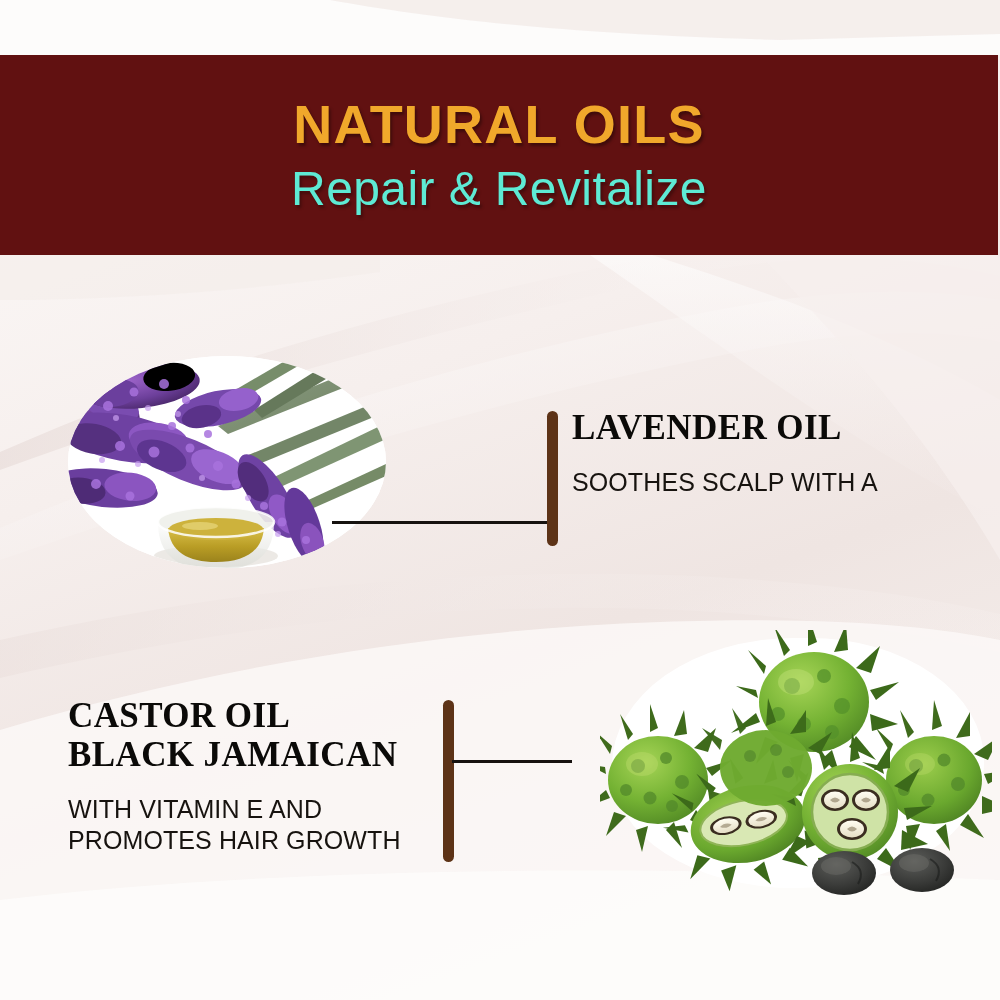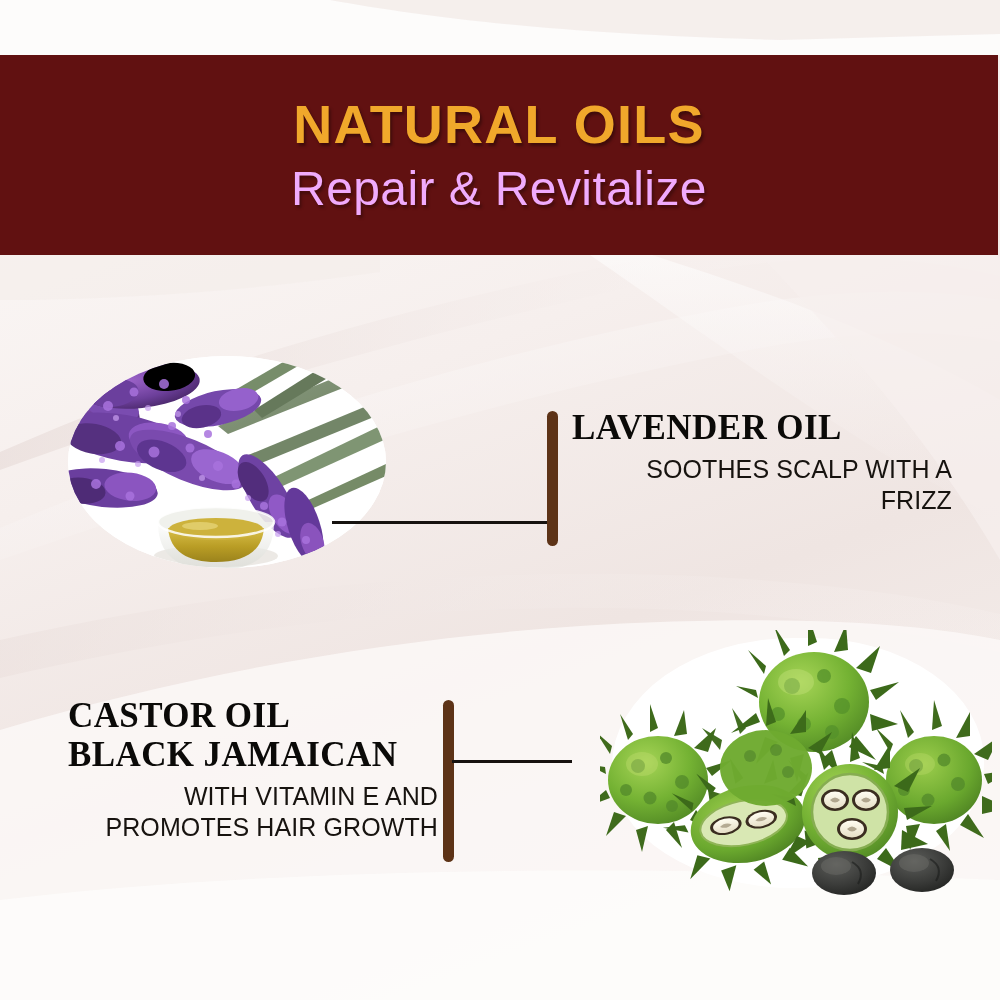--- a/index.html
+++ b/index.html
@@ -44,21 +44,21 @@
     color: #f0a82b;
     font-family: "Liberation Sans", sans-serif;
     font-size: 54px;
     font-weight: bold;
     letter-spacing: 1.2px;
     line-height: 1;
     text-shadow: 2px 3px 3px rgba(0,0,0,0.35);
     margin-bottom: 14px;
   }
   .header-subtitle {
-    color: #f0abfc;
+    color: #5eead4;
     font-family: "Liberation Sans", sans-serif;
     font-size: 48px;
     font-weight: normal;
     line-height: 1;
     letter-spacing: 0.4px;
     text-shadow: 2px 3px 3px rgba(0,0,0,0.3);
   }
 
   
   .ingredient { position: absolute; z-index: 6; }
@@ -70,22 +70,21 @@
     font-size: 35px;
     line-height: 1.12;
     letter-spacing: 0.4px;
   }
   .ing-desc {
     font-family: "Liberation Sans", sans-serif;
     color: #17130f;
     font-size: 25px;
     line-height: 1.22;
     letter-spacing: 0.1px;
-    margin-top: 7px;
-    text-align: right;
+    margin-top: 20px;
   }
 
   
   .marker-bar {
     position: absolute;
     width: 11px;
     border-radius: 6px;
     background: #5d3317;
     z-index: 6;
   }
@@ -285,21 +284,20 @@
     </svg>
   </div>
 
   <div class="connector" style="left:332px; top:521px; width:220px;"></div>
   <div class="marker-bar" style="left:547px; top:411px; height:135px;"></div>
 
   <div class="ingredient" style="left:572px; top:408px; width:380px;">
     <div class="ing-title">LAVENDER OIL</div>
     <div class="ing-desc">
       <div>SOOTHES SCALP WITH A</div>
-      <div>FRIZZ</div>
     </div>
   </div>
 
   <div class="white-blob"></div>
   <div class="castor-photo">
     <svg width="392" height="272" viewBox="0 0 392 272" aria-hidden="true">
       <defs>
         <radialGradient id="podG" cx="0.38" cy="0.3" r="0.8">
           <stop offset="0%" stop-color="#a6d456"></stop>
           <stop offset="55%" stop-color="#74b233"></stop>

